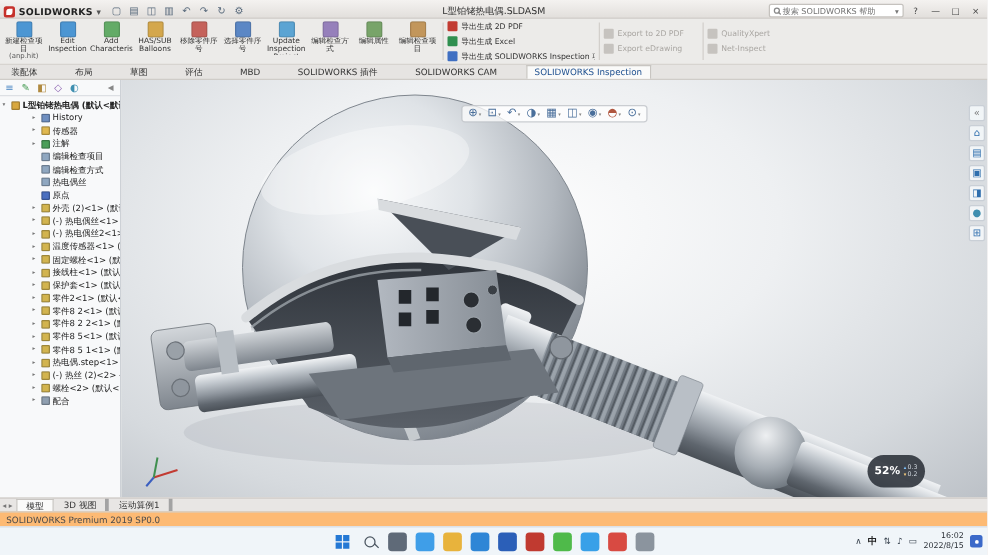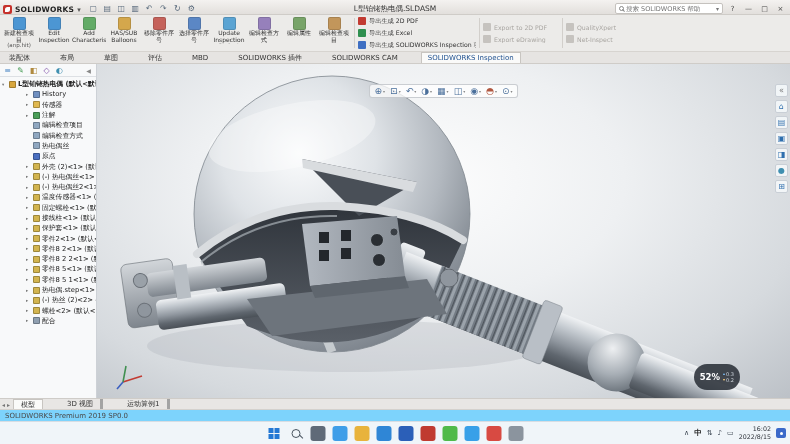--- a/index.html
+++ b/index.html
@@ -116,21 +116,21 @@
 
 
 .doctabs{position:absolute;top:398px;left:0;right:0;height:11px;background:#e8e6e4;border-top:1px solid #cfccc8;display:flex;align-items:center;padding-left:2px;gap:1px;font-size:7px;z-index:20}
 .dt-nav{display:flex;gap:2px;color:#777;font-size:6px;margin-right:2px}
 .dt-prev::before{content:"◂"}
 .dt-next::before{content:"▸"}
 .dtab{padding:0 7px;height:10px;display:flex;align-items:center;color:#333;border-right:3px solid #a3a3a3;white-space:nowrap}
 .dtab.active{background:#fafaf9;border:1px solid #c8c5c1;border-bottom:none}
 
 
-.statusbar{position:absolute;top:409px;left:0;right:0;height:12px;background:#7dd3fc;border-top:1px solid #d4d1cd;display:flex;align-items:center;padding:0 5px;font-size:7px;color:#4a4a4a;z-index:20}
+.statusbar{position:absolute;top:409px;left:0;right:0;height:12px;background:#fdba74;border-top:1px solid #d4d1cd;display:flex;align-items:center;padding:0 5px;font-size:7px;color:#4a4a4a;z-index:20}
 .sb-items{margin-left:auto;display:flex;gap:14px;padding-right:28px}
 .sb-item{white-space:nowrap}
 
 
 .taskbar{position:absolute;top:421px;left:0;right:0;height:23px;background:rgba(240,245,250,.97);border-top:1px solid #d8dde3;z-index:20}
 .tb-apps{position:absolute;left:50%;top:0;bottom:0;transform:translateX(-50%);display:flex;gap:7px;align-items:center}
 .app-icon{width:15px;height:15px;border-radius:3px;position:relative;flex:none}
 .app-icon.start-button{background:transparent}
 .app-icon.start-button::before{content:"";position:absolute;top:2px;left:2px;width:5px;height:5px;background:#2478d4;box-shadow:6px 0 0 #2478d4,0 6px 0 #2478d4,6px 6px 0 #2478d4}
 .app-icon.search-button{background:transparent}
@@ -612,21 +612,21 @@
           </div>
         </div>
     </div>
   </div>
 
   <div class="doctabs">
     <span class="dt-nav">
       <span class="dt-prev"></span>
       <span class="dt-next"></span>
     </span>
-    <span style="display:flex;gap:17px">
+    <span style="display:flex;gap:1px">
 
         <span class="dtab active">
           <span>模型</span>
         </span>
 
         <span class="dtab">
           <span>3D 视图</span>
         </span>
 
         <span class="dtab">

